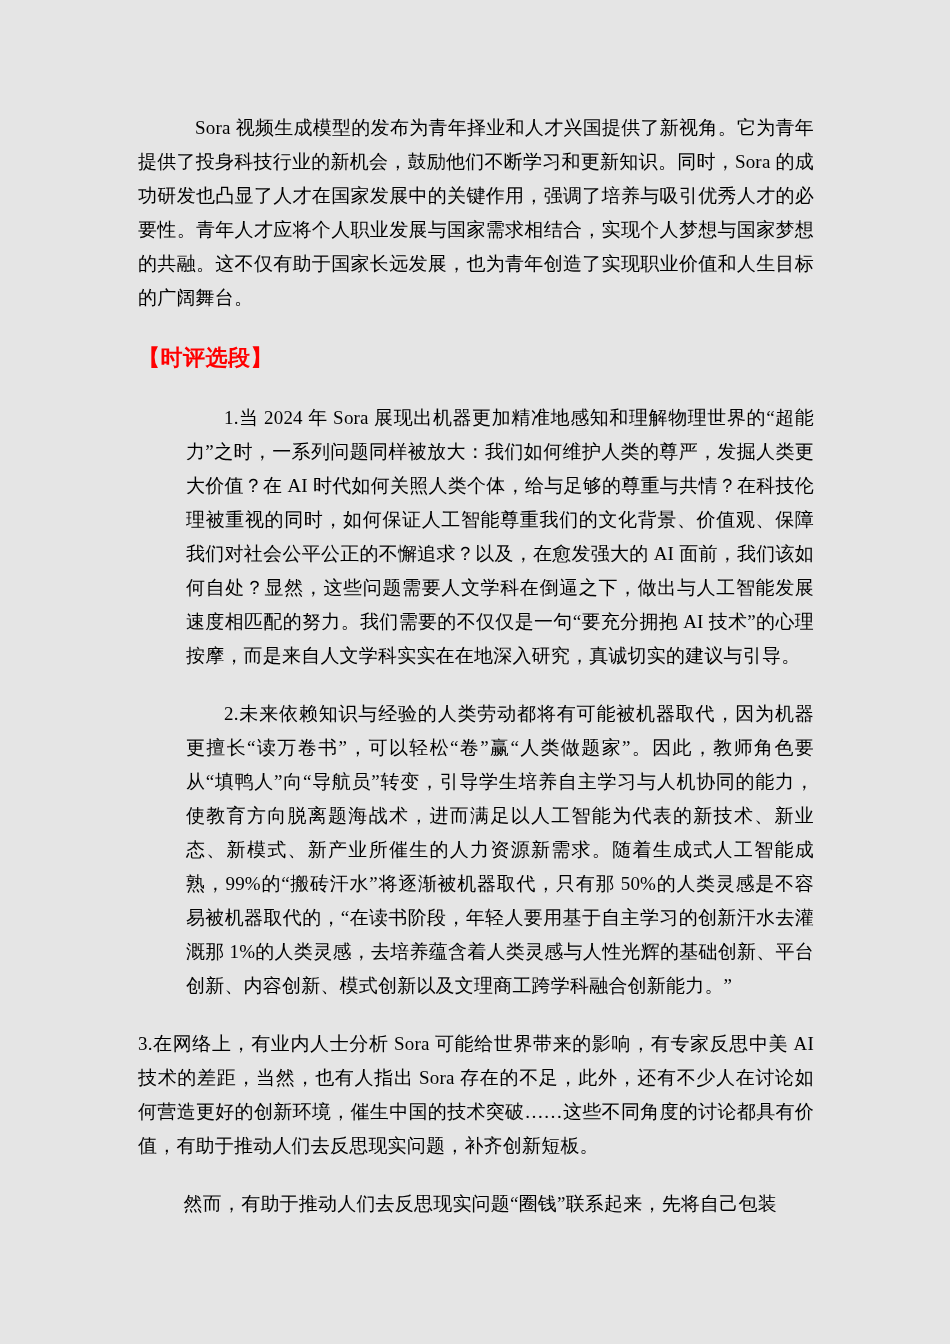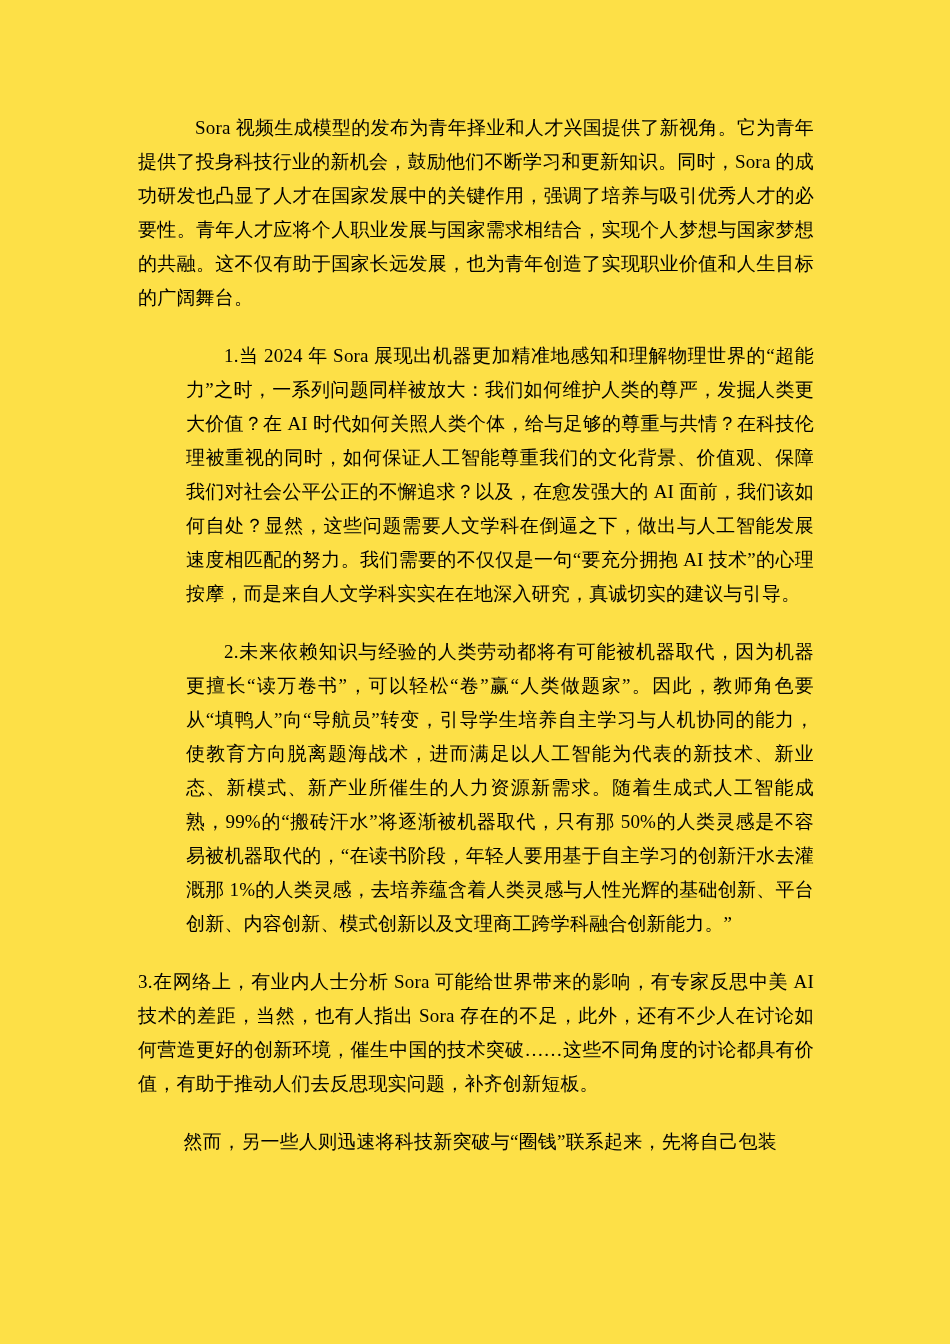--- a/index.html
+++ b/index.html
@@ -34,26 +34,27 @@
     font-weight: bold;
     line-height: 38px;
     margin: 0 0 24px 0;
     text-align: left;
     letter-spacing: 0.5px;
   }
 </style>
 </head>
 <body>
 
-<div class="page" style="color: rgb(0, 0, 0); background: #fde047;">
+<div class="page" style="color: rgb(0, 0, 0); background: #e5e5e5;">
 
   <p class="para indent-3">Sora 视频生成模型的发布为青年择业和人才兴国提供了新视角。它为青年提供了投身科技行业的新机会，鼓励他们不断学习和更新知识。同时，Sora 的成功研发也凸显了人才在国家发展中的关键作用，强调了培养与吸引优秀人才的必要性。青年人才应将个人职业发展与国家需求相结合，实现个人梦想与国家梦想的共融。这不仅有助于国家长远发展，也为青年创造了实现职业价值和人生目标的广阔舞台。</p>
 
+  <h2 class="section-heading" style="color: rgb(255, 0, 0);">【时评选段】</h2>
 
   <p class="para indent-2">1.当 2024 年 Sora 展现出机器更加精准地感知和理解物理世界的“超能力”之时，一系列问题同样被放大：我们如何维护人类的尊严，发掘人类更大价值？在 AI 时代如何关照人类个体，给与足够的尊重与共情？在科技伦理被重视的同时，如何保证人工智能尊重我们的文化背景、价值观、保障我们对社会公平公正的不懈追求？以及，在愈发强大的 AI 面前，我们该如何自处？显然，这些问题需要人文学科在倒逼之下，做出与人工智能发展速度相匹配的努力。我们需要的不仅仅是一句“要充分拥抱 AI 技术”的心理按摩，而是来自人文学科实实在在地深入研究，真诚切实的建议与引导。</p>
 
   <p class="para indent-2">2.未来依赖知识与经验的人类劳动都将有可能被机器取代，因为机器更擅长“读万卷书”，可以轻松“卷”赢“人类做题家”。因此，教师角色要从“填鸭人”向“导航员”转变，引导学生培养自主学习与人机协同的能力，使教育方向脱离题海战术，进而满足以人工智能为代表的新技术、新业态、新模式、新产业所催生的人力资源新需求。随着生成式人工智能成熟，99%的“搬砖汗水”将逐渐被机器取代，只有那 50%的人类灵感是不容易被机器取代的，“在读书阶段，年轻人要用基于自主学习的创新汗水去灌溉那 1%的人类灵感，去培养蕴含着人类灵感与人性光辉的基础创新、平台创新、内容创新、模式创新以及文理商工跨学科融合创新能力。”</p>
 
   <p class="para no-indent">3.在网络上，有业内人士分析 Sora 可能给世界带来的影响，有专家反思中美 AI 技术的差距，当然，也有人指出 Sora 存在的不足，此外，还有不少人在讨论如何营造更好的创新环境，催生中国的技术突破……这些不同角度的讨论都具有价值，有助于推动人们去反思现实问题，补齐创新短板。</p>
 
-  <p class="para indent-24">然而，另一些人则迅速将科技新突破与“圈钱”联系起来，先将自己包装</p>
+  <p class="para indent-24">然而，有助于推动人们去反思现实问题“圈钱”联系起来，先将自己包装</p>
 
 </div>
 
 </body></html>

